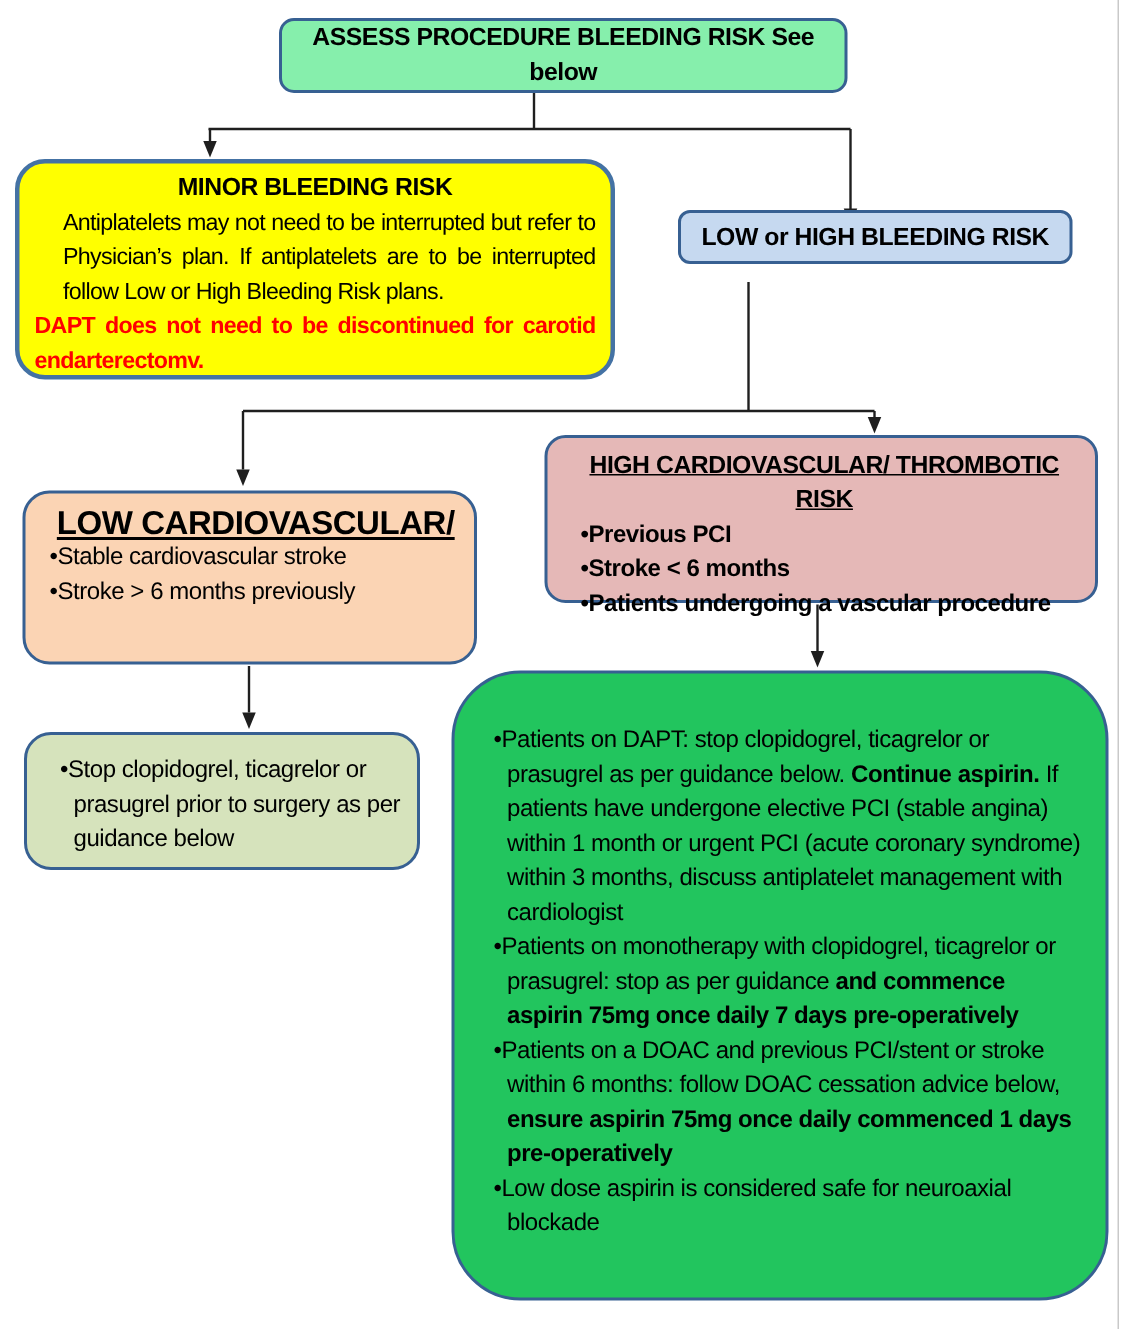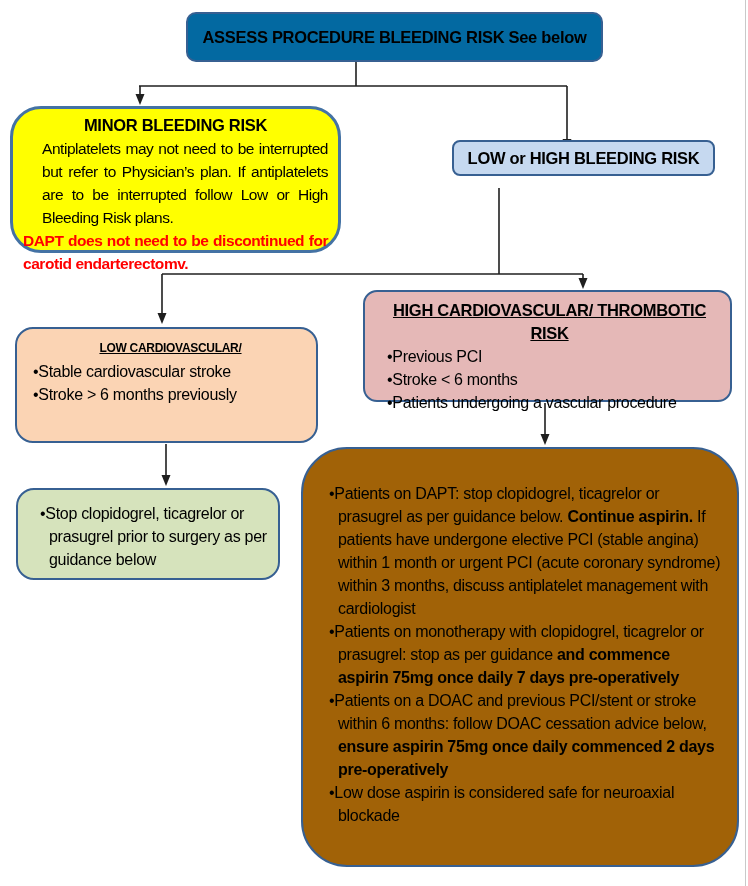--- a/index.html
+++ b/index.html
@@ -5,37 +5,37 @@
   html,body{margin:0;padding:0;background:#ffffff;}
   .canvas{
     position:relative;width:748px;height:886px;background:#ffffff;
     font-family:"Liberation Sans",sans-serif;color:#000;overflow:hidden;
     font-size:16px;letter-spacing:-0.3px;line-height:23px;
   }
   .connectors{position:absolute;left:0;top:0;width:748px;height:886px;pointer-events:none;}
   .page-edge{position:absolute;left:745px;top:0;width:1px;height:886px;background:#c9c9c9;}
   .box{position:absolute;box-sizing:border-box;border:2.5px solid #376092;}
   .center-label{display:flex;align-items:center;justify-content:center;font-weight:700;font-size:16.5px;text-align:center;}
-  .assess{left:186px;top:12px;width:417px;height:50px;border-radius:10px;background:#0369a1;}
-  .minor{left:10px;top:106px;width:331px;height:147px;border-radius:31px;background:#ffff00;border-color:#4472a4;border-width:3px;padding:4px 10px;}
+  .assess{left:186px;top:12px;width:379px;height:50px;border-radius:10px;background:#86efac;}
+  .minor{left:10px;top:106px;width:400px;height:147px;border-radius:20px;background:#ffff00;border-color:#4472a4;border-width:3px;padding:4px 10px;}
   .minor-title{text-align:center;font-weight:700;font-size:16.5px;line-height:24px;}
   .minor-body{text-align:justify;font-size:15.5px;letter-spacing:-0.45px;line-height:23px;margin-left:19px;}
   .minor-warning{text-align:justify;font-size:15.5px;letter-spacing:-0.45px;line-height:23px;font-weight:700;color:#ff0000;}
   .lowhigh{left:452px;top:140px;width:263px;height:36px;border-radius:8px;background:#c6d9f0;}
   .lowcv{left:15px;top:327px;width:303px;height:116px;border-radius:18px;background:#fbd4b4;padding:8px 8px 0 16px;}
   .highcv{left:363px;top:290px;width:369px;height:112px;border-radius:14px;background:#e5b8b7;padding:7px 8px 0 12px;}
   .green{left:16px;top:488px;width:264px;height:92px;border-radius:18px;background:#d6e3bc;padding:12px 6px 0 22px;}
-  .main{left:301px;top:447px;width:438px;height:420px;border-radius:46px;background:#a16207;padding:33px 16px 0 26px;}
-  .title-c{text-align:center;font-weight:700;font-size:12px;}
+  .main{left:301px;top:447px;width:438px;height:420px;border-radius:46px;background:#22c55e;padding:33px 16px 0 26px;}
+  .title-c{text-align:center;font-weight:700;font-size:22px;}
   .title-l{text-align:center;font-weight:700;font-size:16.5px;}
   .u{text-decoration:underline;}
   ul.blist{list-style:none;margin:0;padding:0;}
   ul.blist li{padding-left:9px;text-indent:-9px;}
   ul.blist li::before{content:"\2022";}
-  ul.indent1{padding-left:10px;}
+  ul.indent1{padding-left:10px;font-weight:bold;}
   b{font-weight:700;}
 </style>
 </head>
 <body>
 
 <div class="canvas">
 
   <div class="page-edge"></div>
 
   <svg class="connectors" viewBox="0 0 748 886" xmlns="http://www.w3.org/2000/svg">
@@ -99,18 +99,18 @@
   <div class="box green">
     <ul class="blist">
       <li><span>Stop clopidogrel, ticagrelor or prasugrel prior to surgery as per guidance below</span></li>
     </ul>
   </div>
 
   <div class="box main">
     <ul class="blist">
       <li><span>Patients on DAPT: stop clopidogrel, ticagrelor or prasugrel as per guidance below. </span><b>Continue aspirin.</b><span> If patients have undergone elective PCI (stable angina) within 1 month or urgent PCI (acute coronary syndrome) within 3 months, discuss antiplatelet management with cardiologist</span></li>
       <li><span>Patients on monotherapy with clopidogrel, ticagrelor or prasugrel: stop as per guidance </span><b>and commence aspirin 75mg once daily 7 days pre-operatively</b></li>
-      <li><span>Patients on a DOAC and previous PCI/stent or stroke within 6 months: follow DOAC cessation advice below, </span><b>ensure aspirin 75mg once daily commenced 2 days pre-operatively</b></li>
+      <li><span>Patients on a DOAC and previous PCI/stent or stroke within 6 months: follow DOAC cessation advice below, </span><b>ensure aspirin 75mg once daily commenced 1 days pre-operatively</b></li>
       <li><span>Low dose aspirin is considered safe for neuroaxial blockade</span></li>
     </ul>
   </div>
 
 </div>
 
 </body></html>

